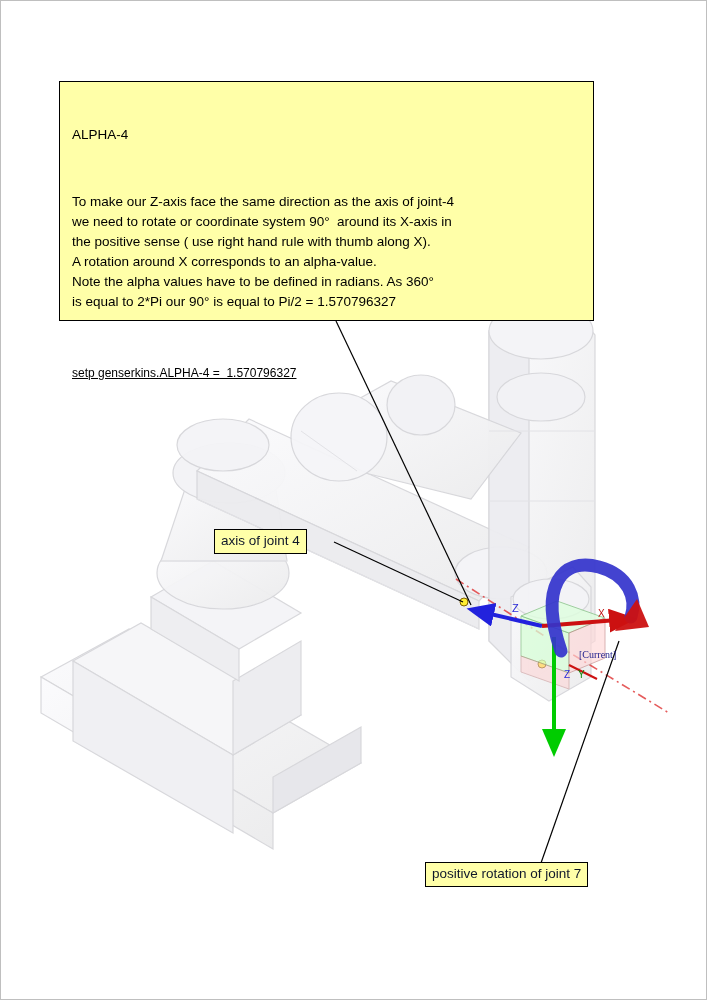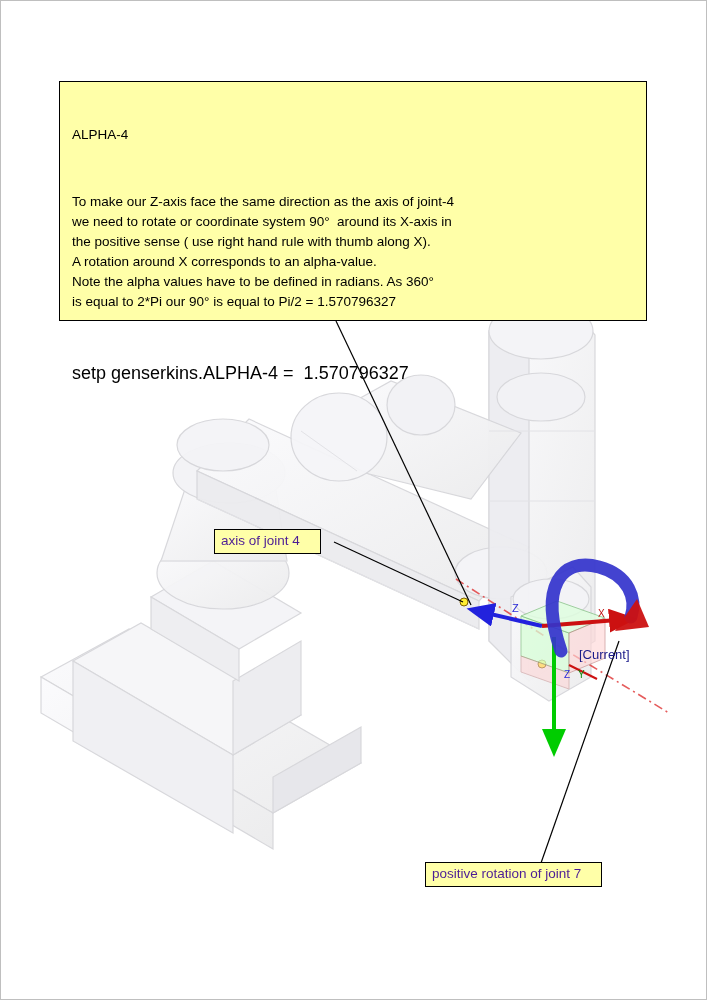--- a/index.html
+++ b/index.html
@@ -40,51 +40,52 @@
     box-sizing: border-box;
     padding: 10px 12px 12px 12px;
     font-size: 13.5px;
     line-height: 17.5px;
     color: #000000;
     white-space: pre-wrap;
   }
   #alpha-note {
     left: 58px;
     top: 80px;
-    width: 588px;
+    width: 535px;
     height: 240px;
   }
   .note-title {
     margin: 0 0 14px 0;
     font-size: 13.5px;
     line-height: 16px;
   }
   .note-body {
     margin: 0;
     font-size: 13.5px;
     line-height: 20px;
     white-space: pre-wrap;
   }
   .note-code {
     margin: 18px 0 0 0;
-    font-size: 18px;
+    font-size: 12px;
     line-height: 17.5px;
     white-space: pre-wrap;
+    text-decoration: underline;
   }
 
   
   .label-box {
     position: absolute;
     background: #ffffa8;
     border: 1px solid #000000;
     box-sizing: border-box;
-    padding: 3px 20px 4px 6px;
+    padding: 3px 6px 4px 6px;
     font-size: 13.5px;
     line-height: 16px;
-    color: #4c1d95;
+    color: #0f172a;
     white-space: nowrap;
   }
   #label-axis-joint4 {
     left: 213px;
     top: 528px;
   }
   #label-positive-rotation {
     left: 424px;
     top: 861px;
   }
@@ -94,21 +95,21 @@
     position: absolute;
     font-size: 11px;
     line-height: 12px;
     color: #1a1ad0;
     white-space: nowrap;
   }
   #frame-z-label { left: 511px; top: 601px; color:#2a2ad8; }
   #frame-x-label { left: 597px; top: 607px; color:#c01010; font-size:10px; }
   #frame-zsmall-label { left: 563px; top: 668px; color:#2a2ad8; font-size:10px; }
   #frame-ysmall-label { left: 577px; top: 668px; color:#0a8a0a; font-size:10px; }
-  #frame-current-label { left: 578px; top: 648px; color:#1a1a8a; font-size:13px; }
+  #frame-current-label { left: 578px; top: 648px; color:#1a1a8a; font-size:10px;font-family:Liberation Serif, serif; }
 </style>
 </head>
 <body>
 
 <div id="page">
 
   <svg id="robot-layer" viewBox="0 0 707 1000" width="707" height="1000" xmlns="http://www.w3.org/2000/svg">
     <defs>
       <linearGradient id="glassGrad" x1="0" y1="0" x2="1" y2="1">
         <stop offset="0%" stop-color="#fbfbfd"></stop>

